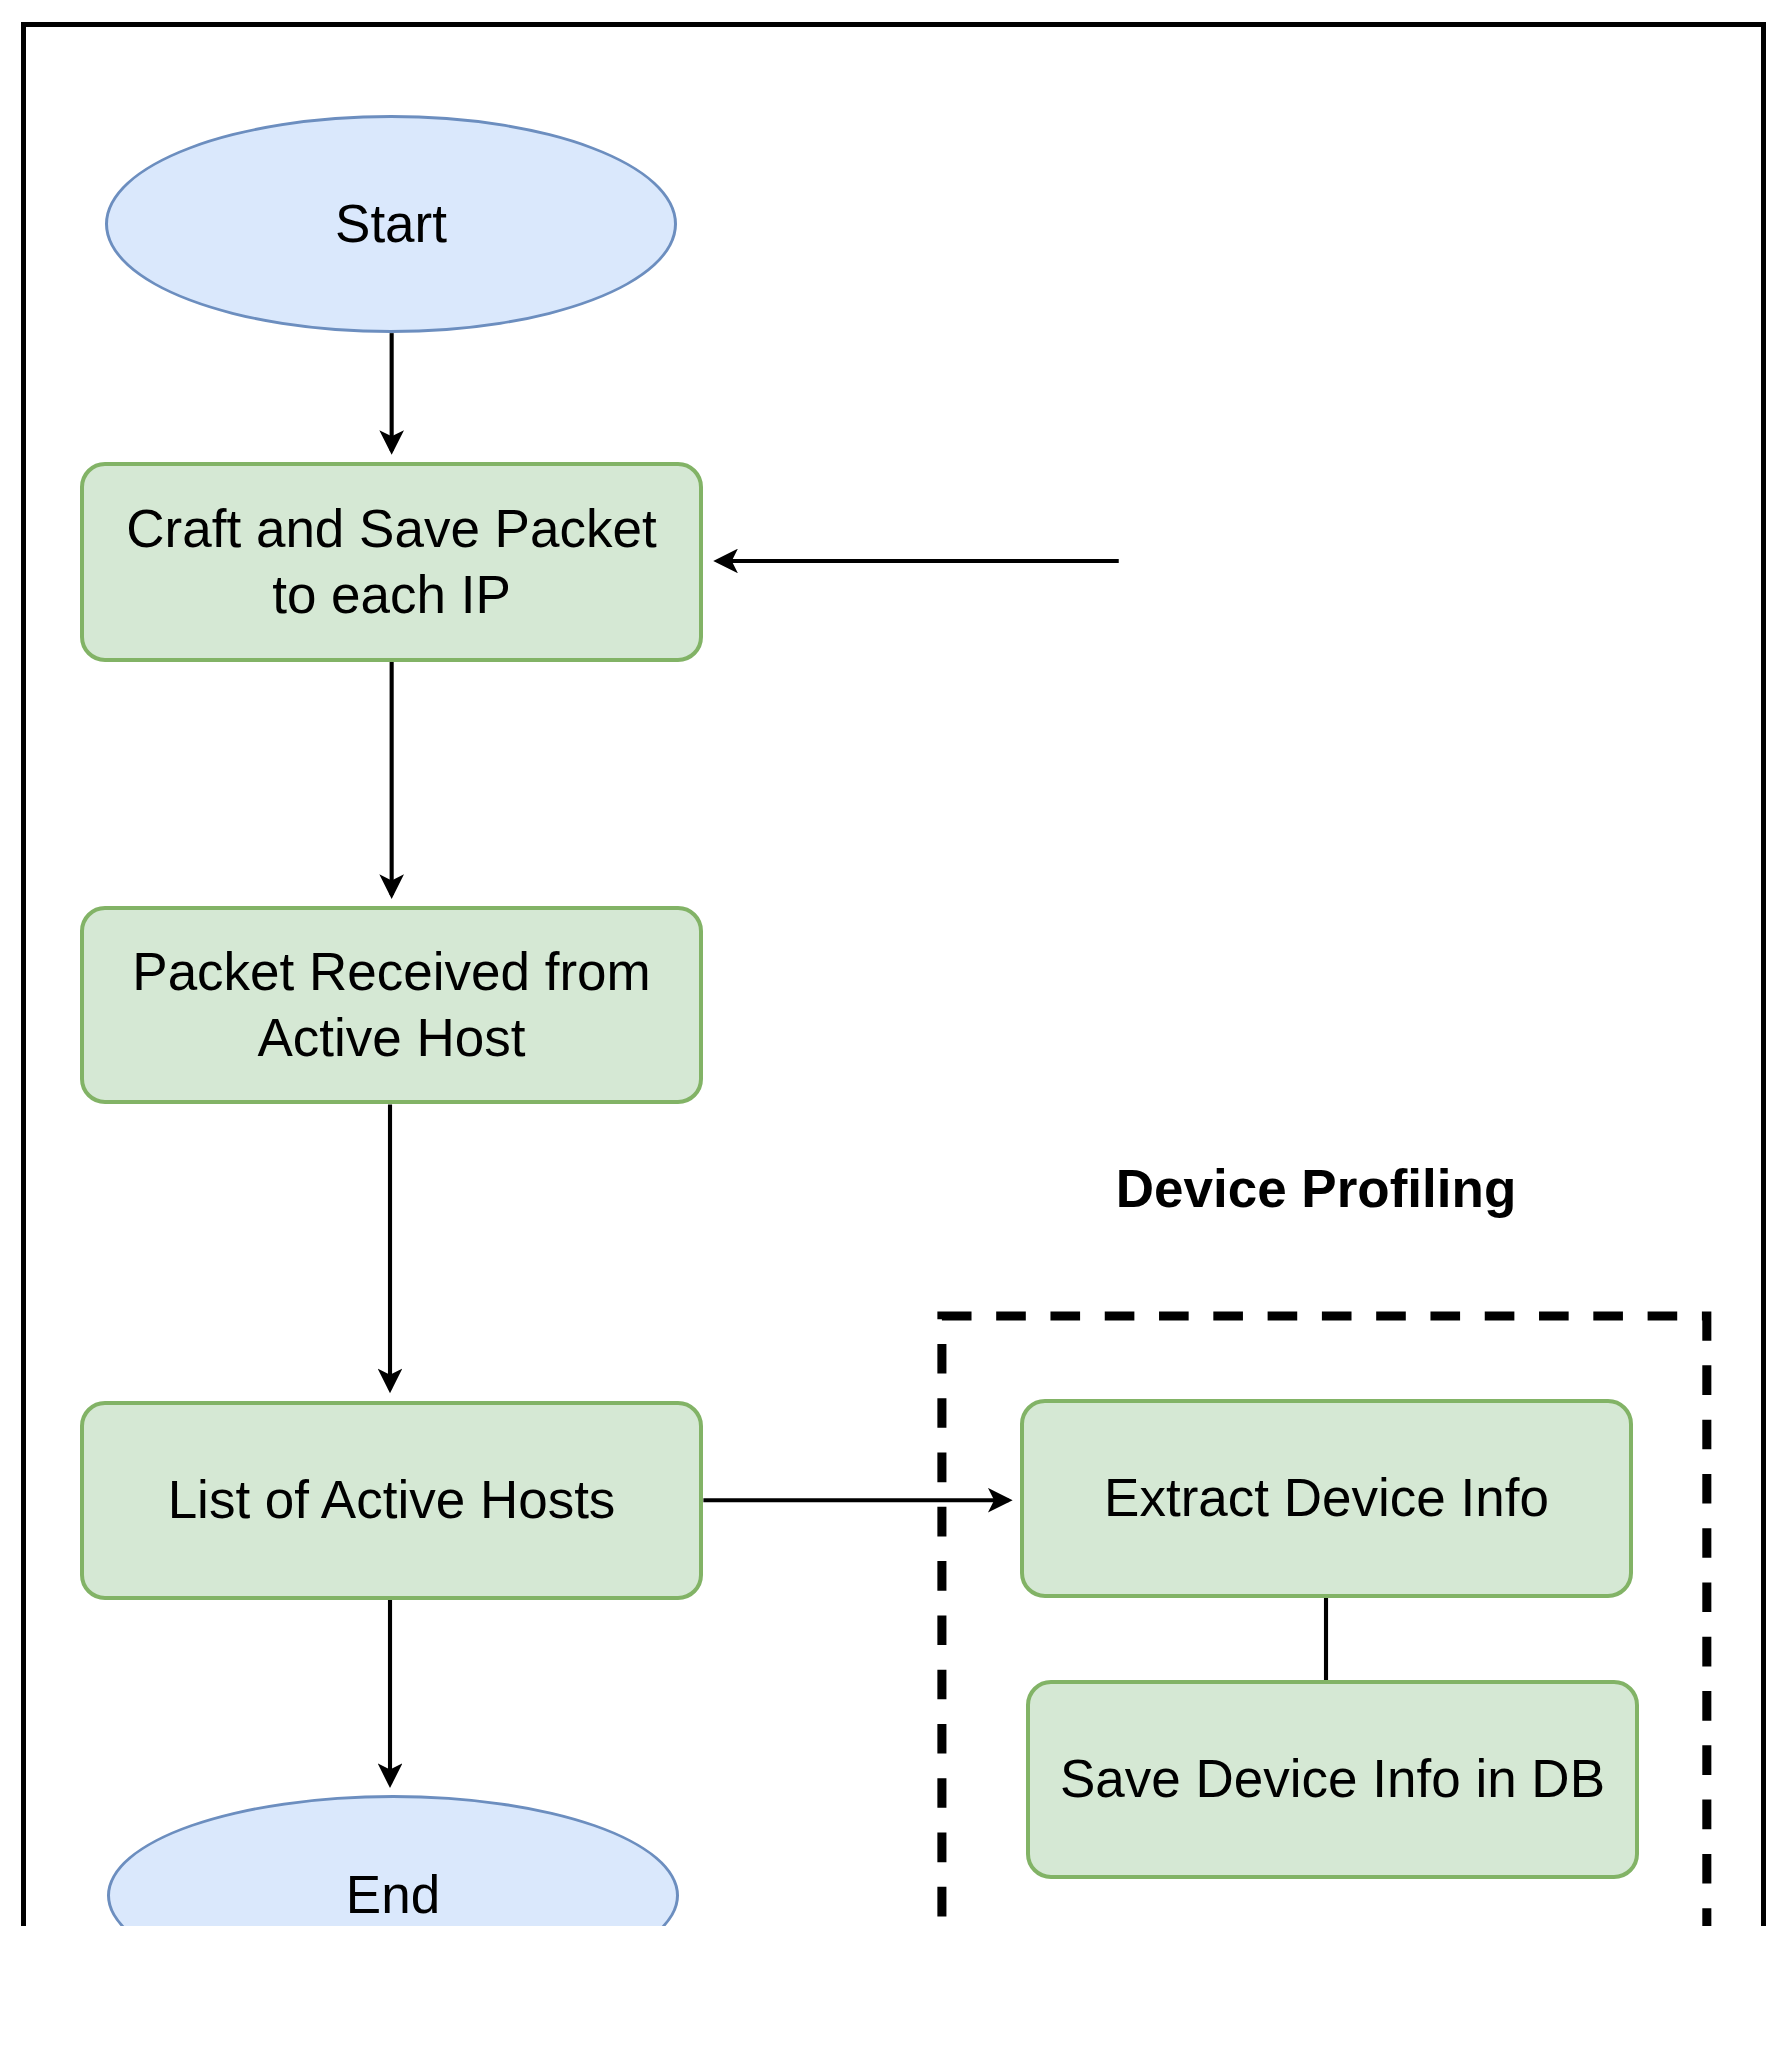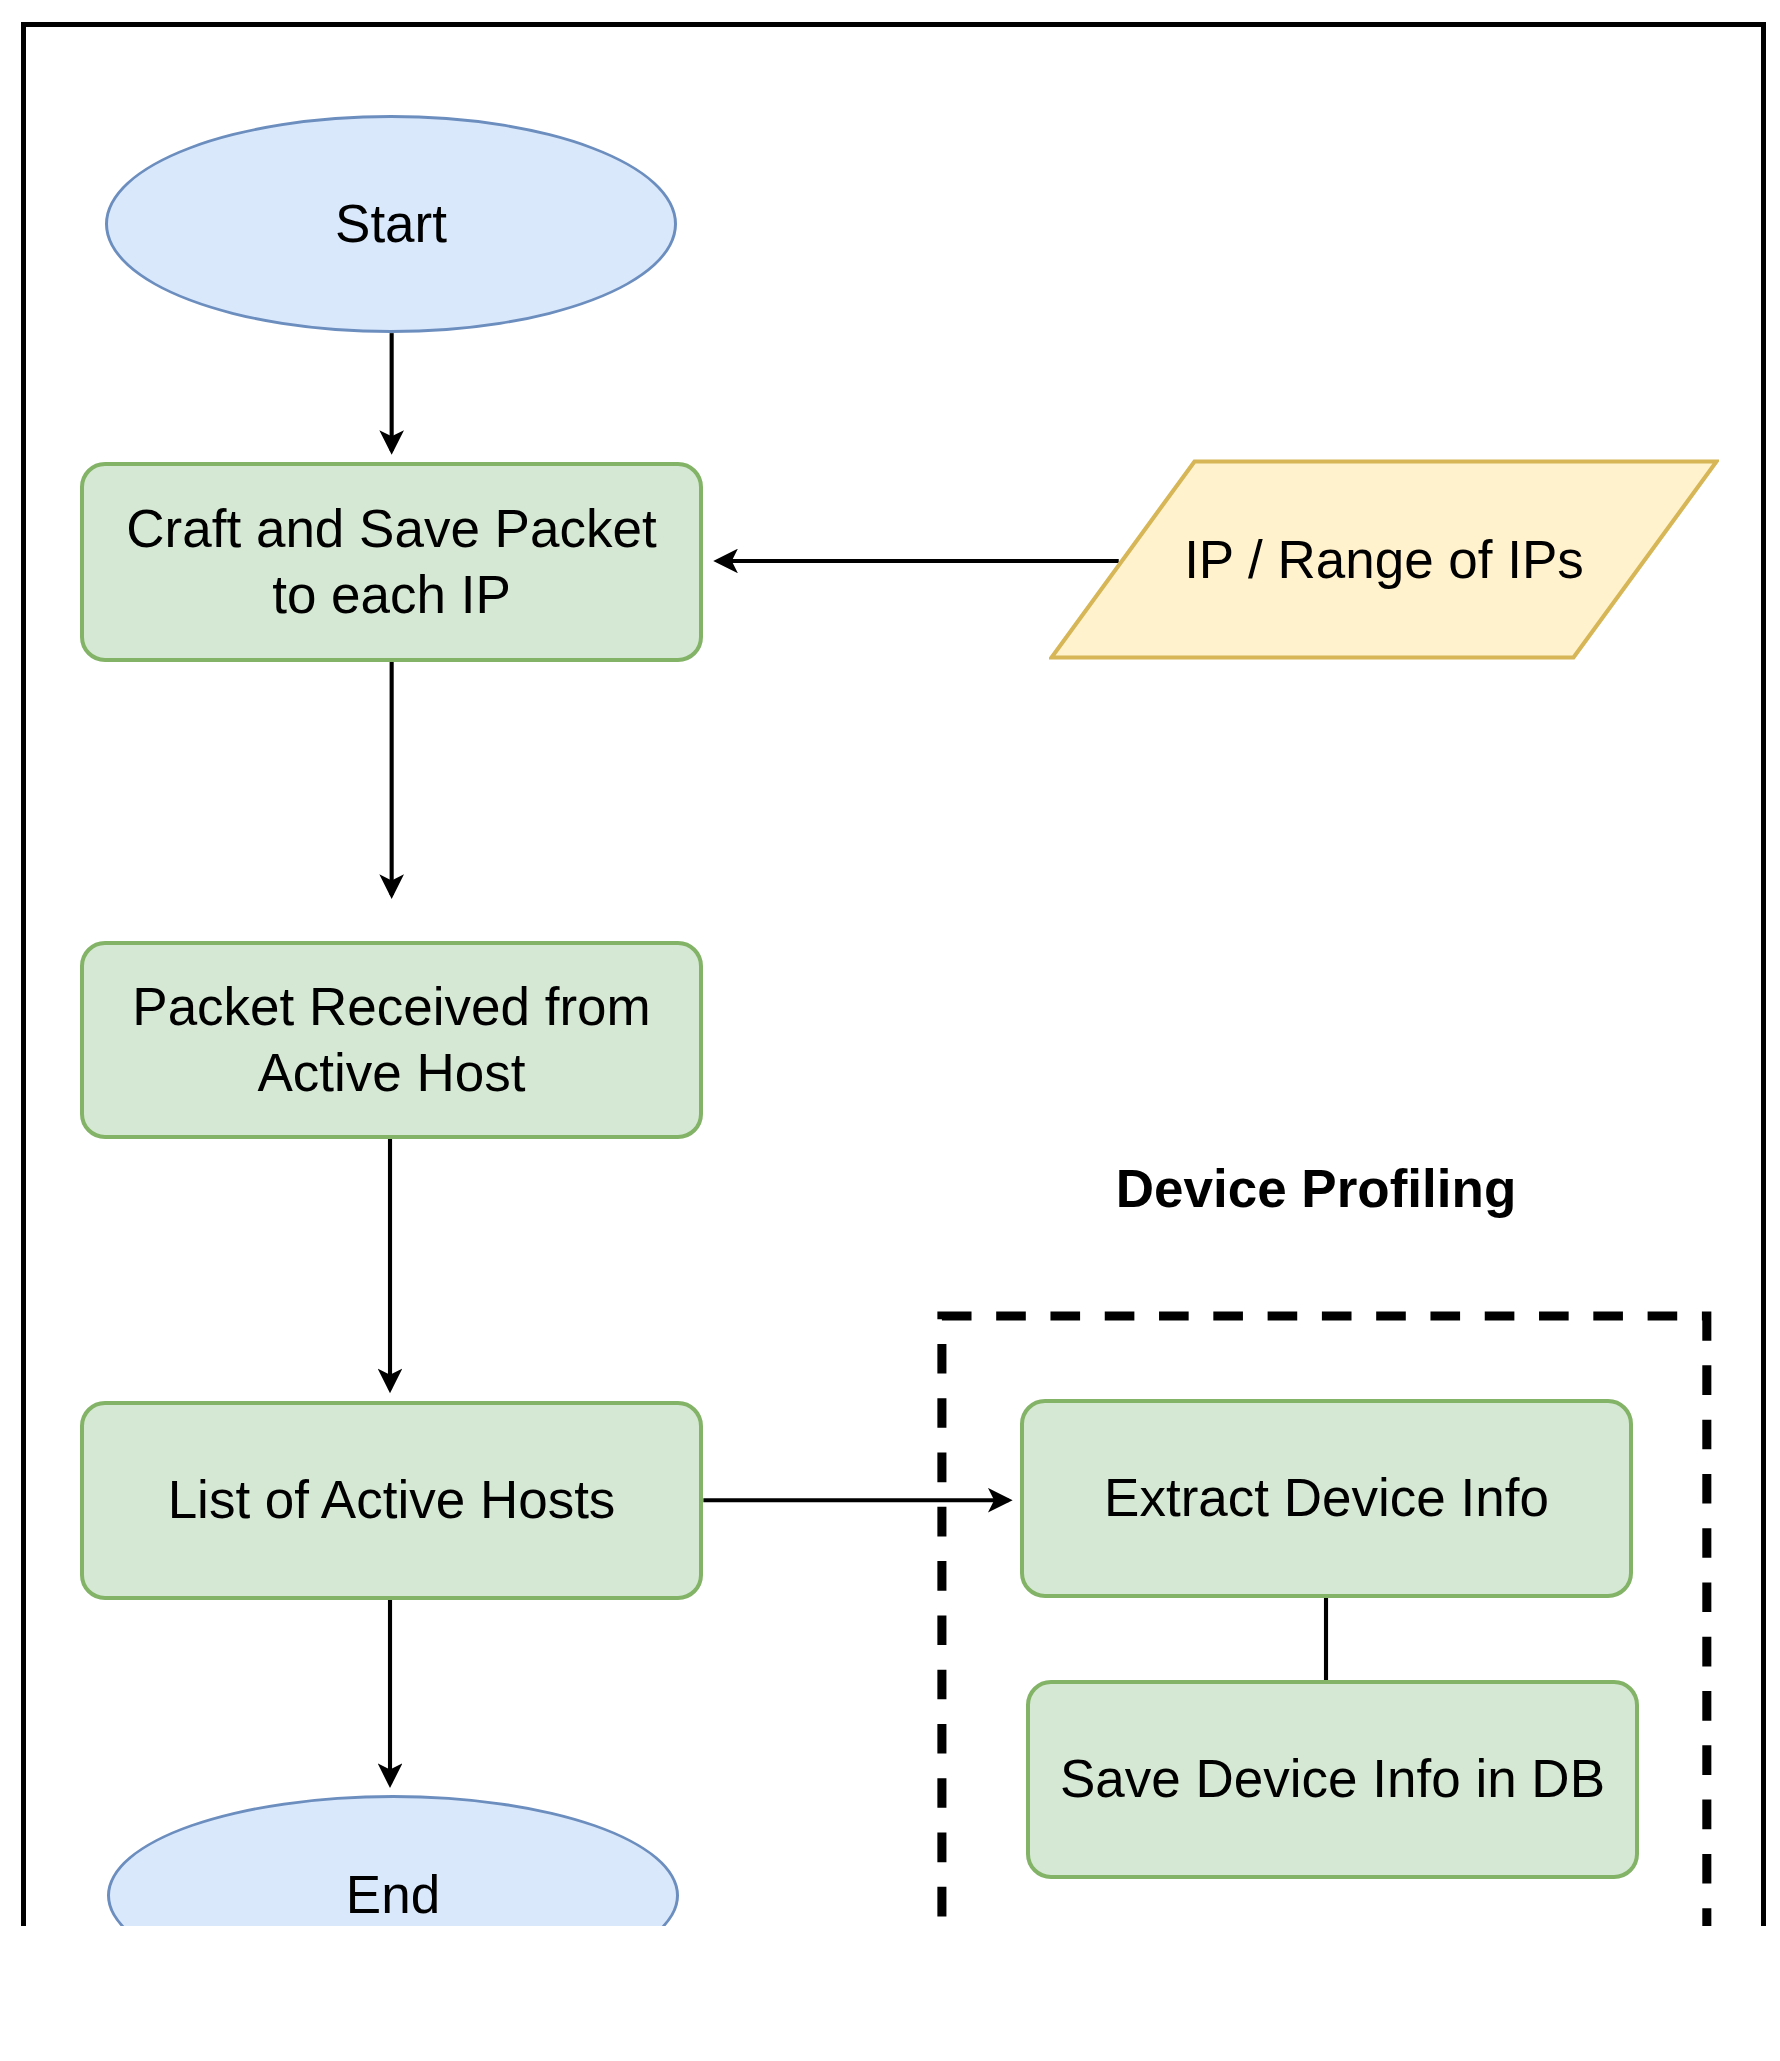--- a/index.html
+++ b/index.html
@@ -21,21 +21,21 @@
   .dashed-rect{fill:none;stroke:var(--ink);stroke-width:11;stroke-dasharray:36 30;}
 
   .node{position:absolute;display:flex;align-items:center;justify-content:center;
     text-align:center;font-size:53px;line-height:1.25;}
   .ellipse{background:var(--blue-fill);border:3.3px solid var(--blue-stroke);border-radius:50%;}
   .box{background:var(--green-fill);border:4.1px solid var(--green-stroke);border-radius:25px;
     padding:0 23px;}
 
   .n-start  {left:105px; top:115px;  width:572px; height:218px;}
   .n-craft  {left:80px;  top:462px;  width:623px; height:200px;}
-  .n-packet {left:80px;  top:906px; width:623px; height:198px;margin-top:35px;}
+  .n-packet {left:80px;  top:906px; width:623px; height:198px;}
   .n-list   {left:80px;  top:1401px; width:623px; height:199px;}
   .n-end    {left:107px; top:1795px; width:572px; height:201px;}
   .n-extract{left:1020px;top:1399px; width:613px; height:199px;padding:0 16.4px;}
   .n-save   {left:1020px;top:1680px; width:613px; height:199px;padding:0 16.4px;margin-left:6px;}
 
   .para{position:absolute;left:1049px;top:459px;width:670px;height:201px;}
   .para svg{position:absolute;left:0;top:0;width:100%;height:100%;}
   .para polygon{fill:var(--yellow-fill);stroke:var(--yellow-stroke);stroke-width:5;}
   .para .para-label{position:absolute;left:0;top:0;width:100%;height:100%;
     display:flex;align-items:center;justify-content:center;font-size:53px;}
@@ -69,26 +69,20 @@
   </svg>
 
   <div class="node ellipse n-start">
     <span>Start</span>
   </div>
 
   <div class="node box n-craft">
     <span>Craft and Save Packet to each IP</span>
   </div>
 
-  <div class="para">
-    <svg viewBox="0 0 815 244" preserveAspectRatio="none">
-      <polygon points="177,3 812,3 638,241 3,241"></polygon>
-    </svg>
-    <span class="para-label">IP / Range of IPs</span>
-  </div>
 
   <div class="node box n-packet">
     <span>Packet Received from Active Host</span>
   </div>
 
   <div class="node box n-list">
     <span>List of Active Hosts</span>
   </div>
 
   <div class="node ellipse n-end">

